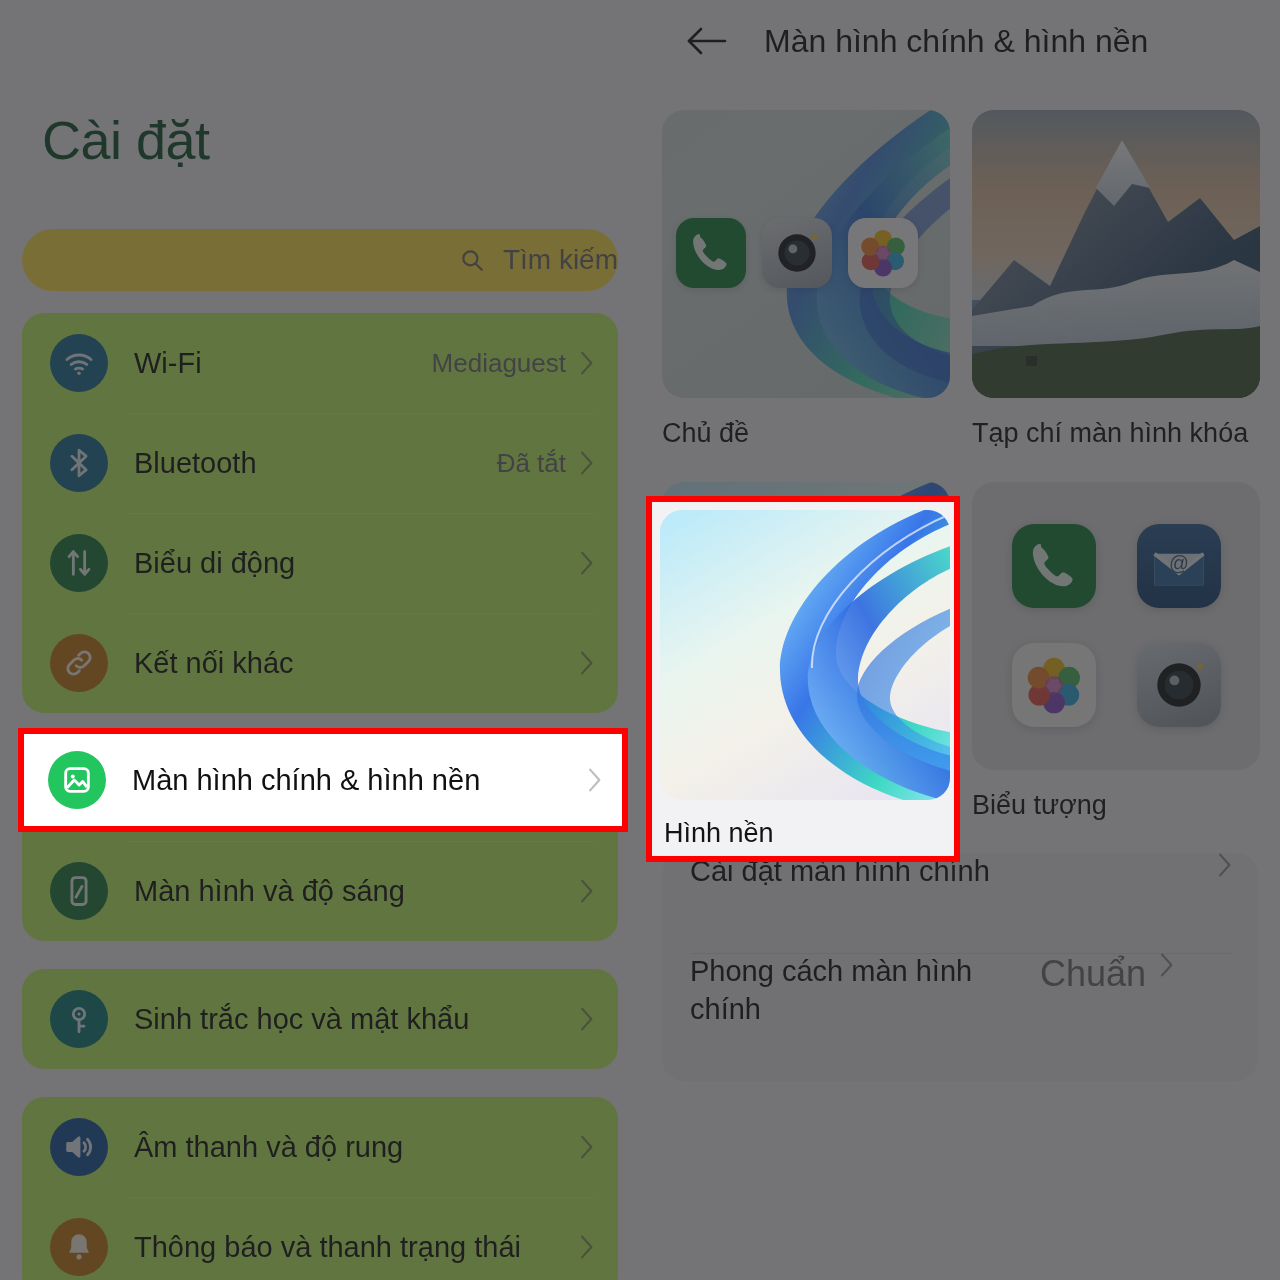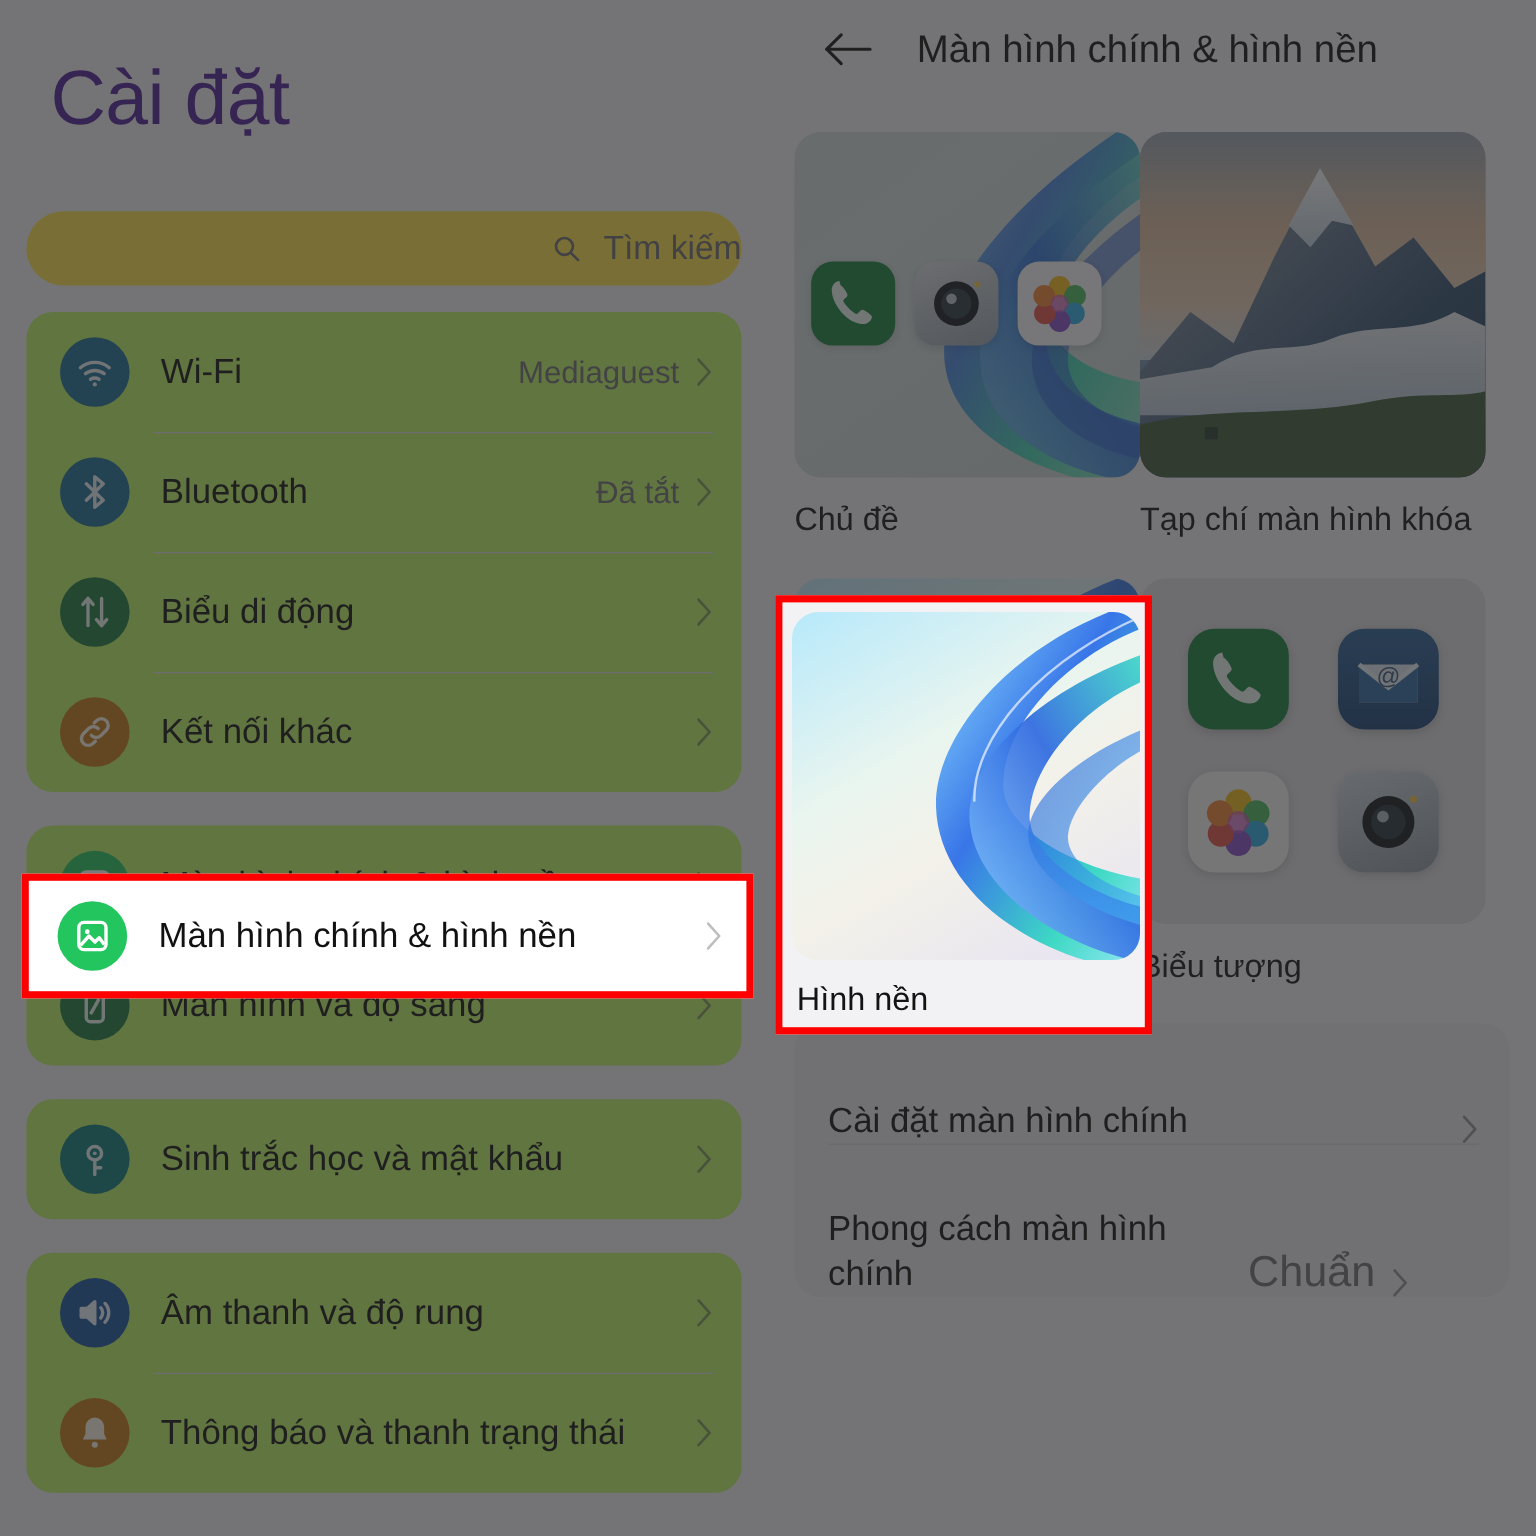--- a/index.html
+++ b/index.html
@@ -19,25 +19,25 @@
 
   
   .left-panel {
     position: relative;
     width: 640px; height: 1280px;
     background: #efeff2;
     padding: 0;
   }
 
   .page-title {
-    font-size: 64px;
+    font-size: 54px;
     font-weight: 400;
-    color: #4c1d95;
+    color: #14532d;
     letter-spacing: -0.5px;
-    padding: 44px 0 0 42px;
+    padding: 109px 0 0 42px;
   }
 
   .search-box {
     margin: 58px 22px 0 22px;
     height: 62px;
     border-radius: 31px;
     background: #fde047;
     display: flex;
     align-items: center;
     padding: 0 0 0 30px;
@@ -130,20 +130,21 @@
   .back-icon svg { width: 44px; height: 32px; display: block; }
   .rp-title {
     font-size: 32px;
     color: #111;
     margin-left: 36px;
     white-space: nowrap;
   }
 
   .thumb-grid {
     display: flex;
+    gap: 22px;
     padding: 28px 8px 0 22px;
   }
   .thumb-col { width: 288px; }
   .thumb-img {
     width: 288px; height: 288px;
     border-radius: 22px;
     overflow: hidden;
     position: relative;
   }
   .thumb-label {
@@ -182,21 +183,21 @@
   .big-icon { width: 84px; height: 84px; border-radius: 22px; overflow: hidden;
               position: relative; box-shadow: 0 2px 8px rgba(0,0,0,.16); }
 
   .list-card {
     margin: 26px 22px 0 22px;
     background: #e6e6e9;
     border-radius: 22px;
     overflow: hidden;
   }
   .lrow {
-    display: flex; align-items: flex-end;
+    display: flex; align-items: flex-start;
     min-height: 100px;
     padding: 0 26px 0 28px;
     position: relative;
   }
   .lrow + .lrow::before {
     content: "";
     position: absolute;
     left: 28px; right: 26px; top: 0;
     height: 1px;
     background: #d4d4d8;

